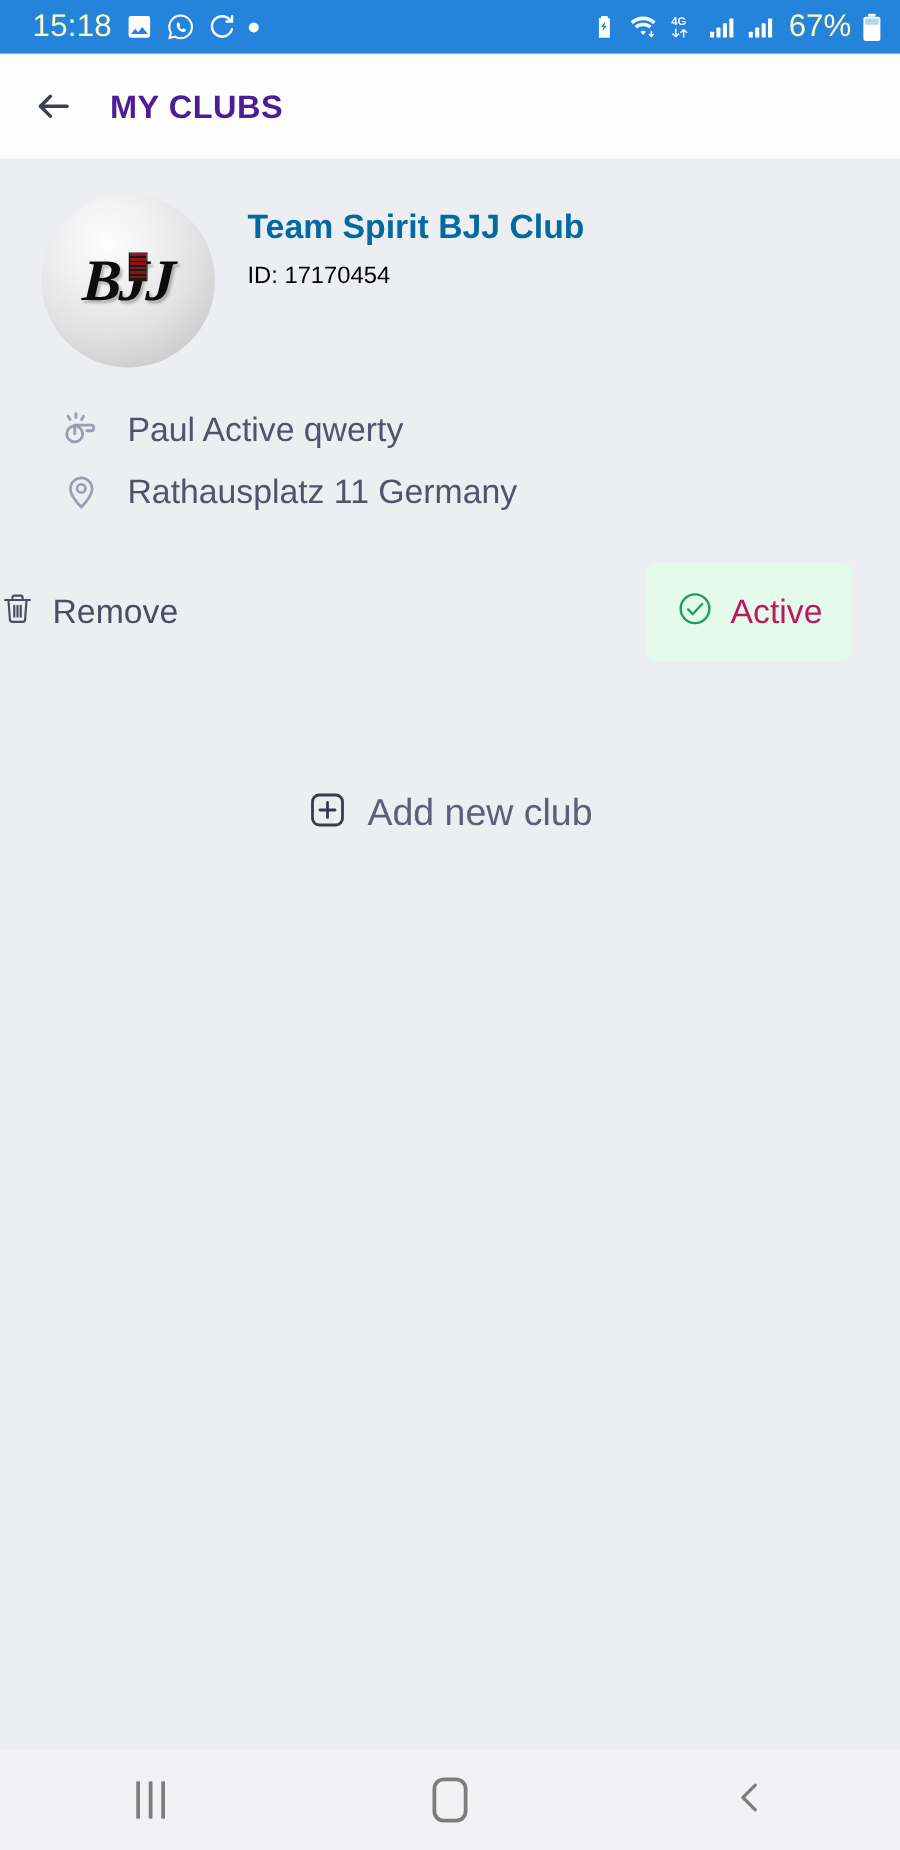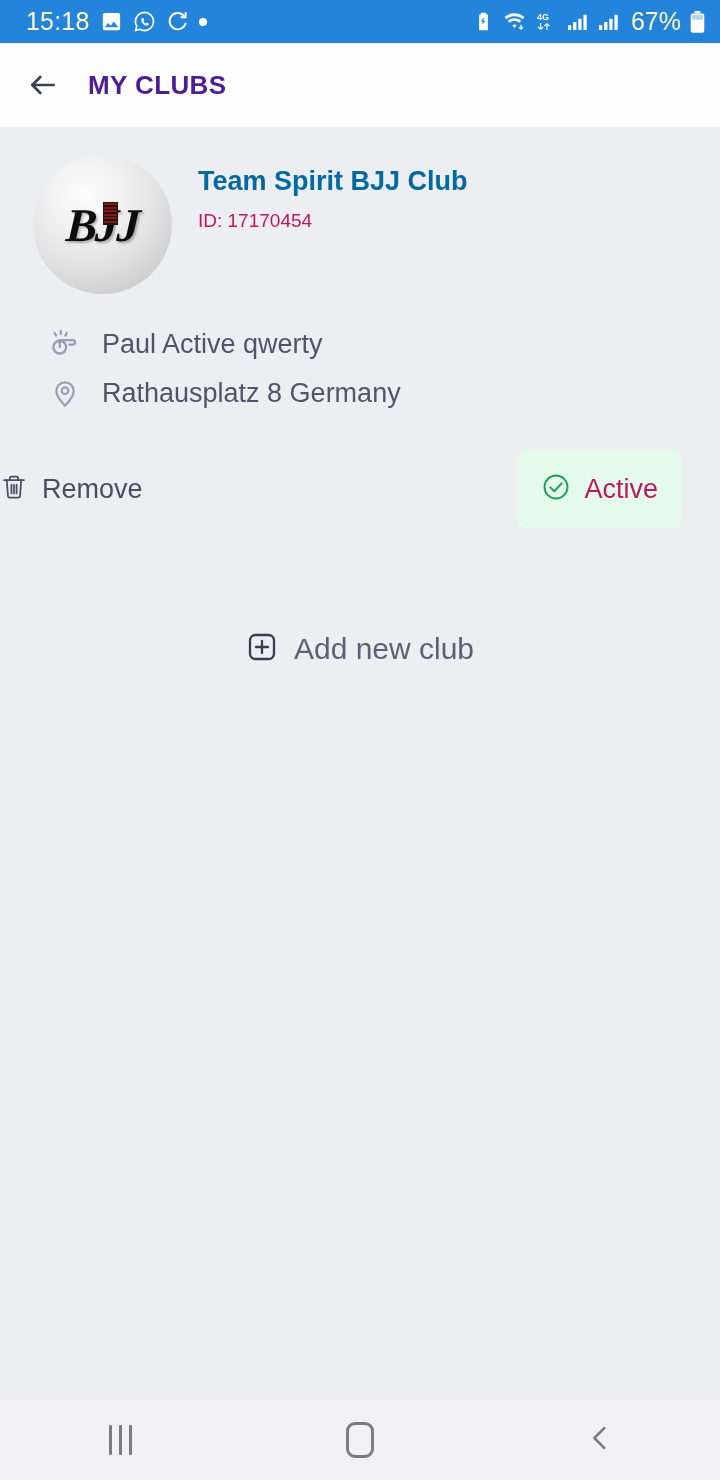--- a/index.html
+++ b/index.html
@@ -105,21 +105,21 @@
     line-height:1.2;
   }
   .club-sub {
     font-size:21px;
     color:#5a5d6e;
     margin-top:13px;
     line-height:1.2;
   }
   .club-id {
     font-size:19px;
-    color:#be185d;
+    color:#000000;
     margin-top:13px;
     line-height:1.2;
   }
 
   .meta-list { margin-top:31px; padding-left:48px; }
   .meta-row {
     display:flex;
     align-items:center;
     gap:20px;
     margin-bottom:11px;
@@ -321,21 +321,21 @@
       </span>
       <span class="meta-text">Paul Active qwerty</span>
     </div>
     <div class="meta-row">
       <span class="meta-ico">
         <svg width="32" height="32" viewBox="0 0 24 24" fill="none" stroke="#9a9db4" stroke-width="1.6">
           <path d="M12 21.5s6.5-6.2 6.5-11a6.5 6.5 0 1 0-13 0c0 4.8 6.5 11 6.5 11z"></path>
           <circle cx="12" cy="10.3" r="2.5"></circle>
         </svg>
       </span>
-      <span class="meta-text">Rathausplatz 8 Germany</span>
+      <span class="meta-text">Rathausplatz 11 Germany</span>
     </div>
   </div>
 
   <div class="action-row">
     <div class="remove-btn">
       <span>
         <svg width="28" height="28" viewBox="0 0 24 24" fill="none" stroke="#4b4e63" stroke-width="1.5" stroke-linecap="round">
           <line x1="3.5" y1="6" x2="20.5" y2="6"></line>
           <path d="M8.5 6V4.2c0-.6.5-1.2 1.2-1.2h4.6c.7 0 1.2.6 1.2 1.2V6"></path>
           <path d="M5.8 6l1 13.4c0 .9.8 1.6 1.7 1.6h7c.9 0 1.7-.7 1.7-1.6L18.2 6"></path>

